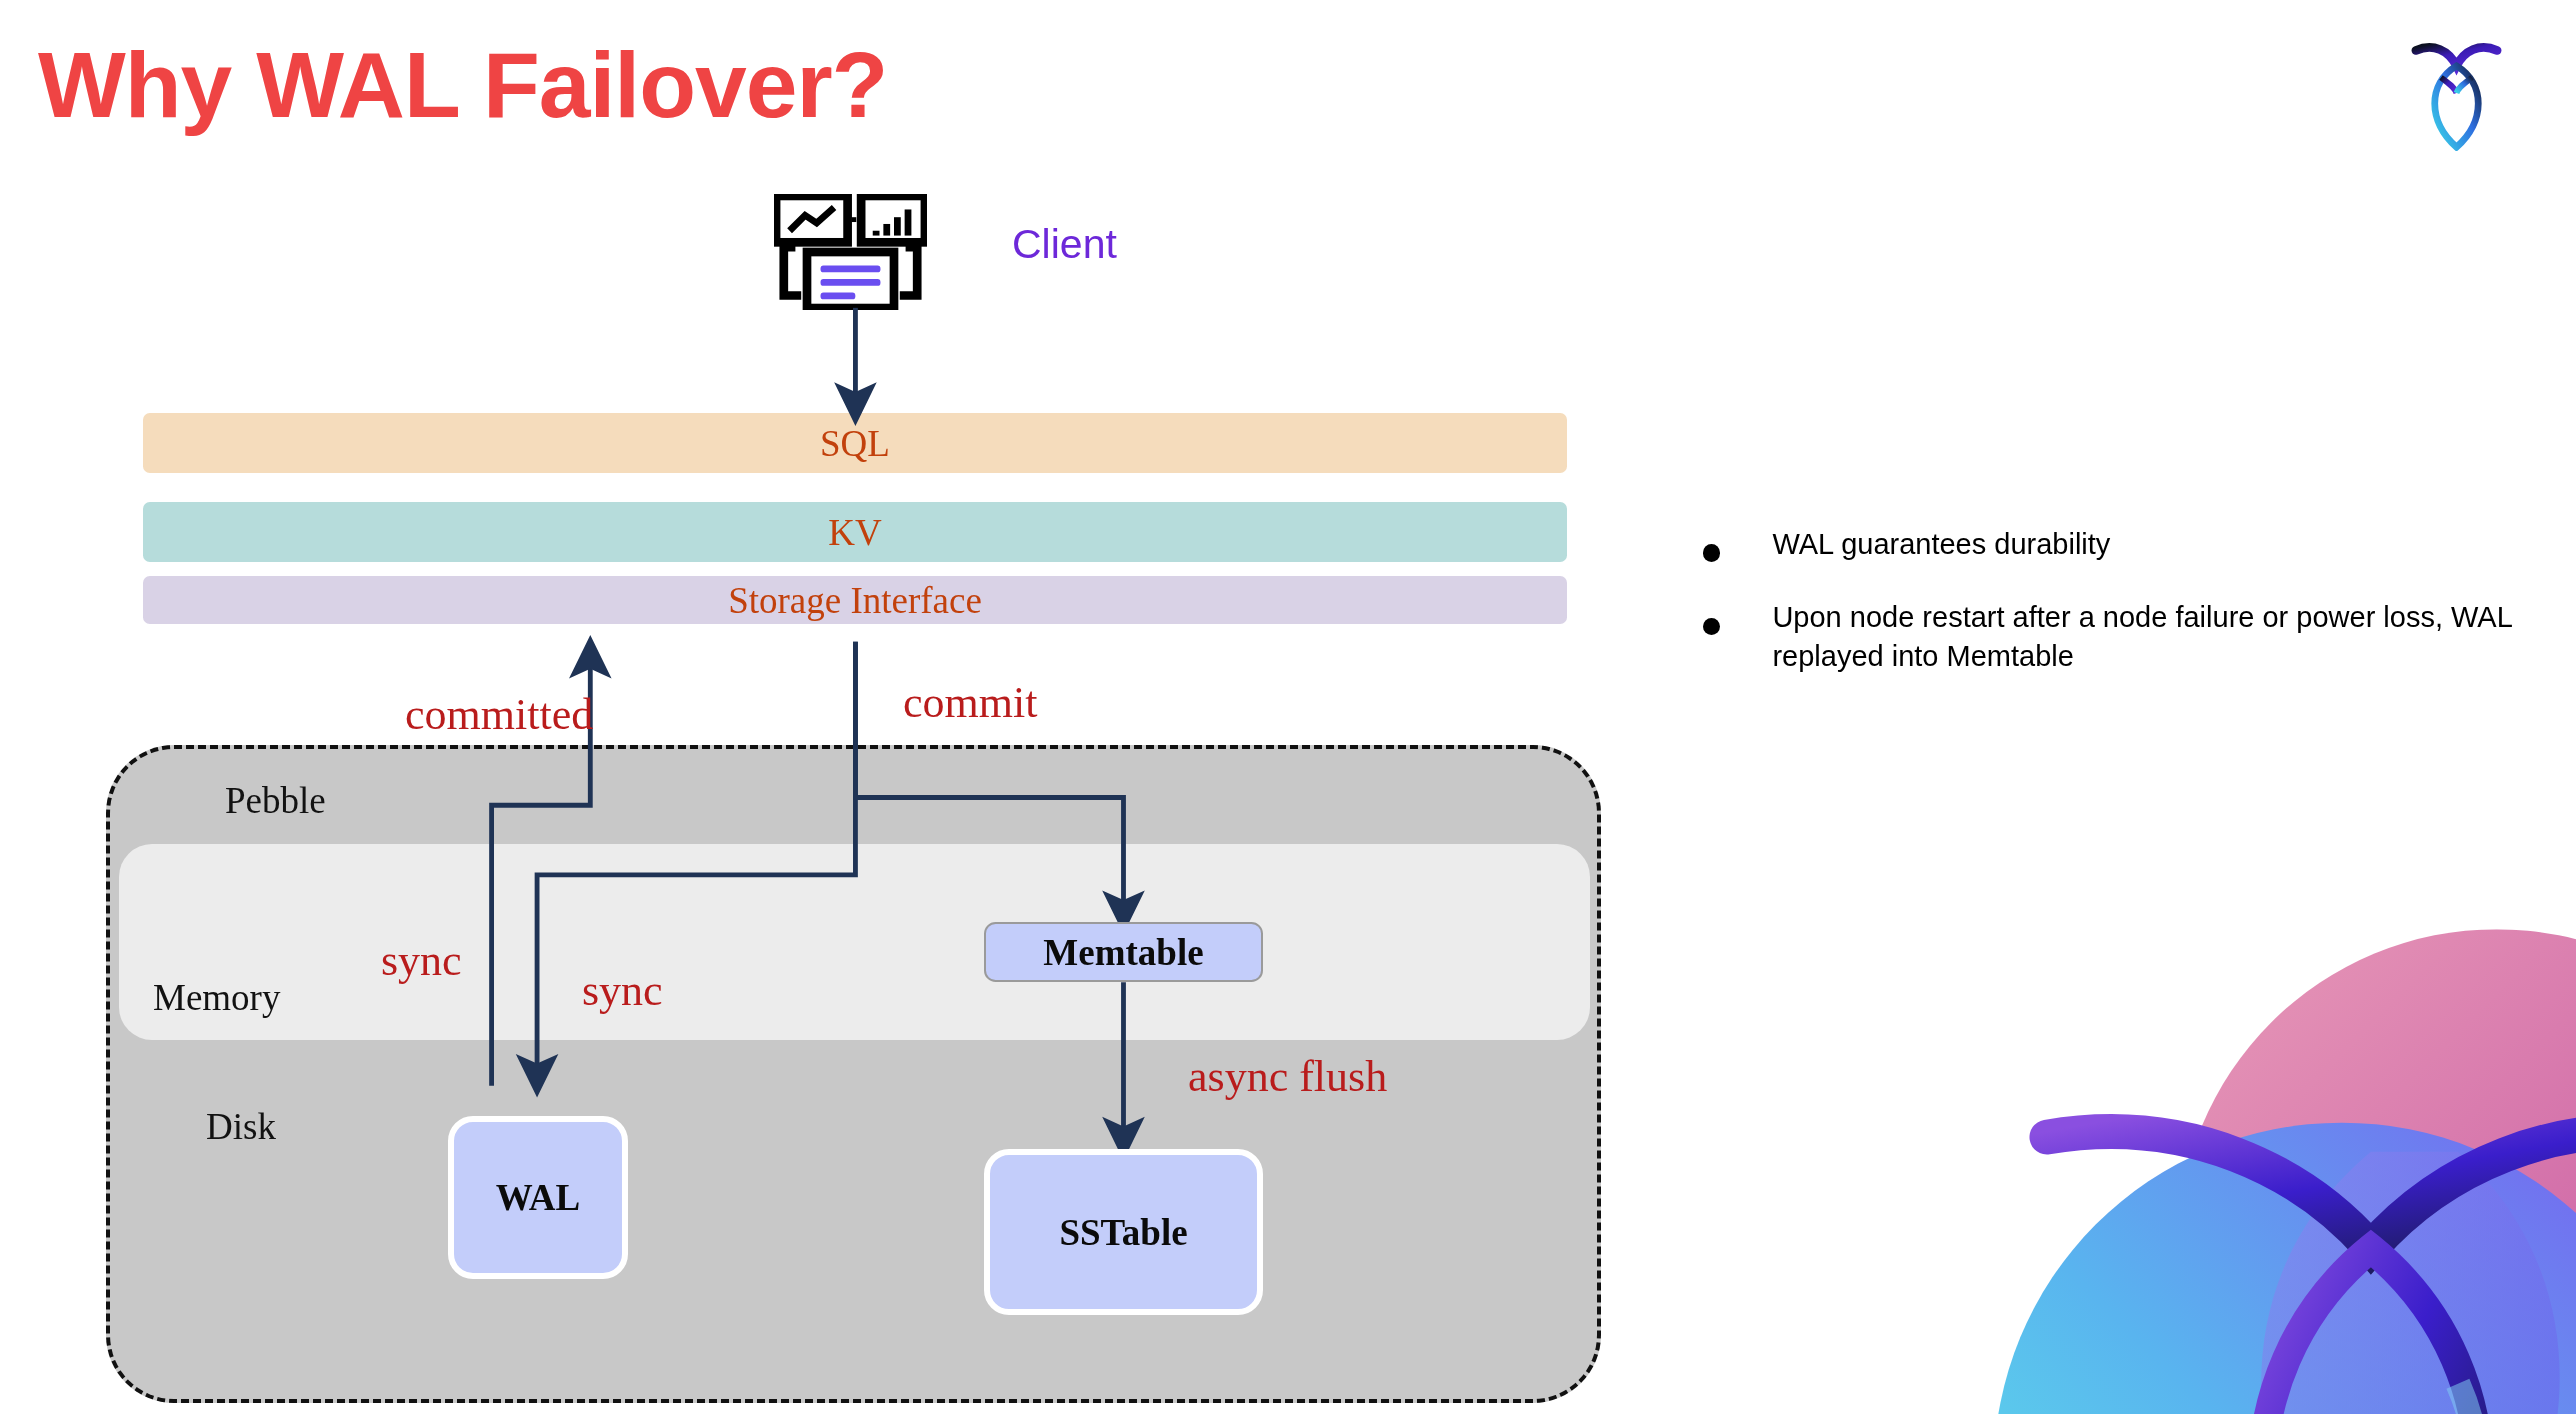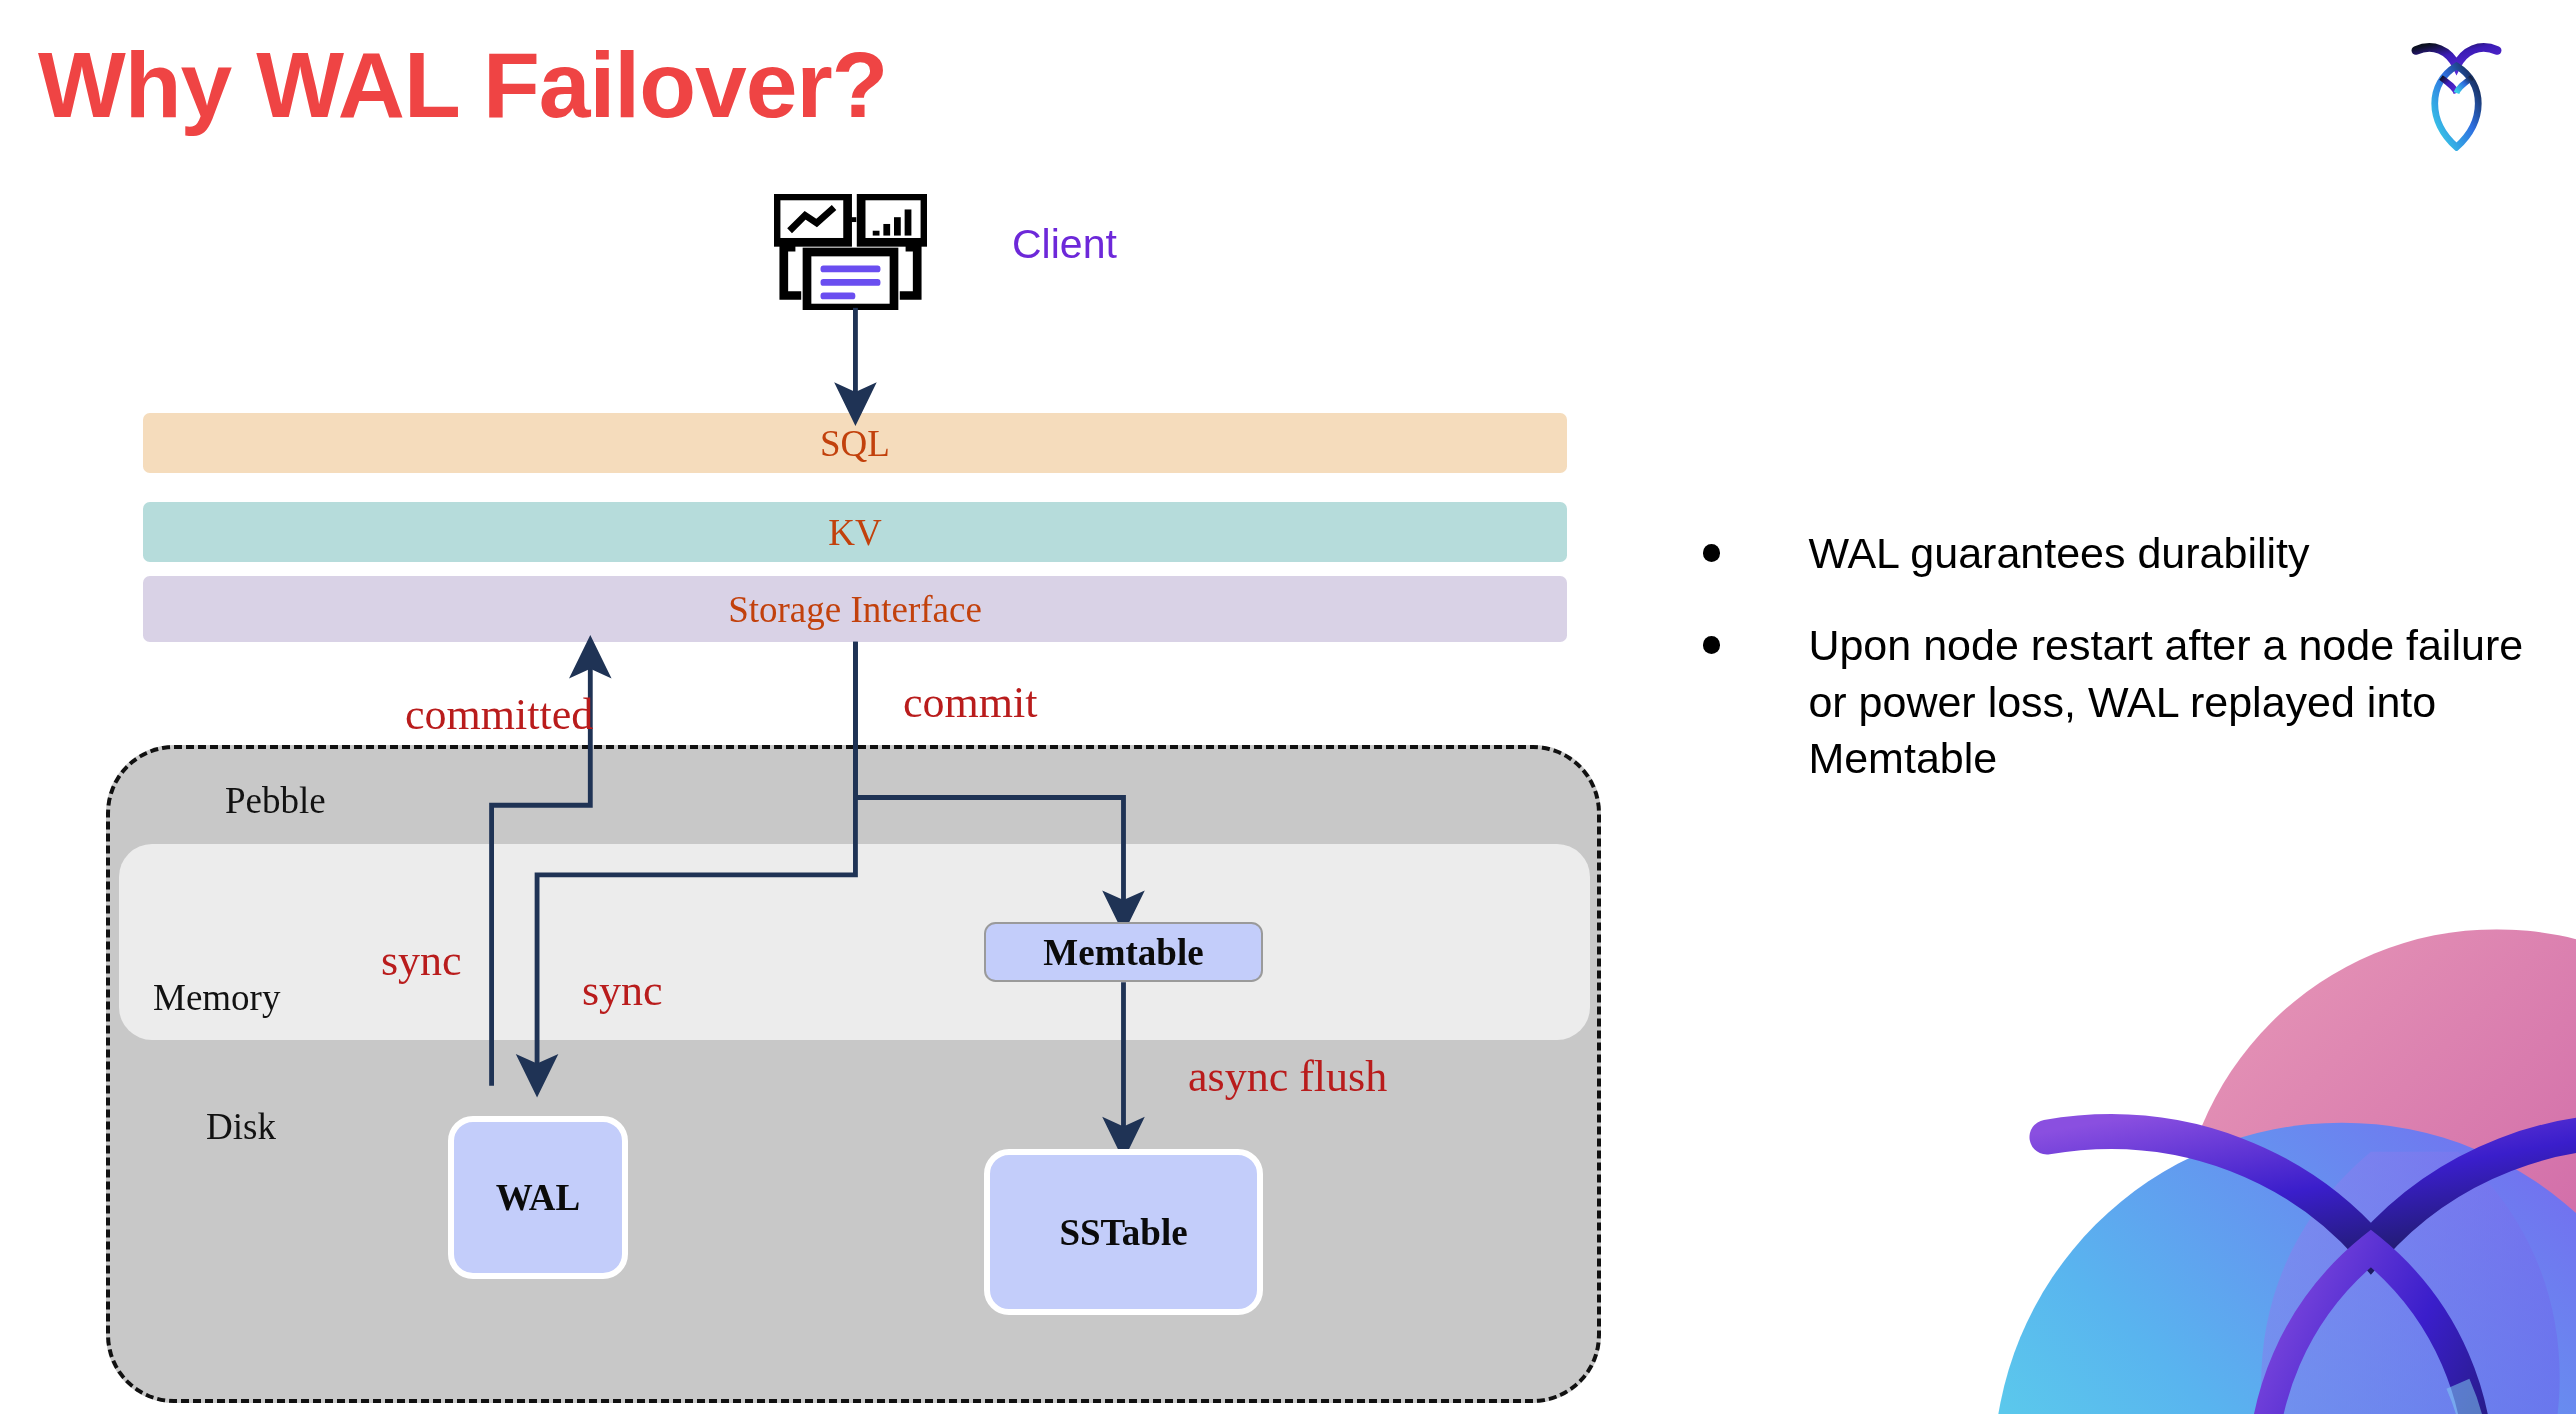--- a/index.html
+++ b/index.html
@@ -85,21 +85,21 @@
     display: flex;
     align-items: center;
     justify-content: center;
     font-family: "Liberation Serif", serif;
     font-size: 37px;
     color: #c2410c;
     box-sizing: border-box;
   }
   .bar-sql   { top: 413px; background: #f5dcbc; }
   .bar-kv    { top: 502px; background: #b6dcdb; }
-  .bar-si    { top: 576px; height: 66px; background: #d9d2e6; }
+  .bar-si    { top: 576px; height: 48px; background: #d9d2e6; }
 
   
   .pebble {
     position: absolute;
     left: 106px;
     top: 745px;
     width: 1495px;
     height: 658px;
     border: 4.8px dashed #111111;
     border-radius: 68px;
@@ -212,24 +212,23 @@
     flex: 0 0 auto;
     width: 17.4px;
     height: 17.4px;
     border-radius: 50%;
     background: #000000;
     margin-top: 19.4px;
     margin-right: 52px;
   }
   .bullet-text {
     font-family: "Liberation Sans", sans-serif;
-    font-size: 43px;
+    font-size: 29px;
     line-height: 1.32;
     color: #000000;
-    margin-left: 36px;
   }
 </style>
 </head>
 <body>
 
 <div id="slide">
 
   <div class="title">Why WAL Failover?</div>
 
   <div class="brand-logo">

